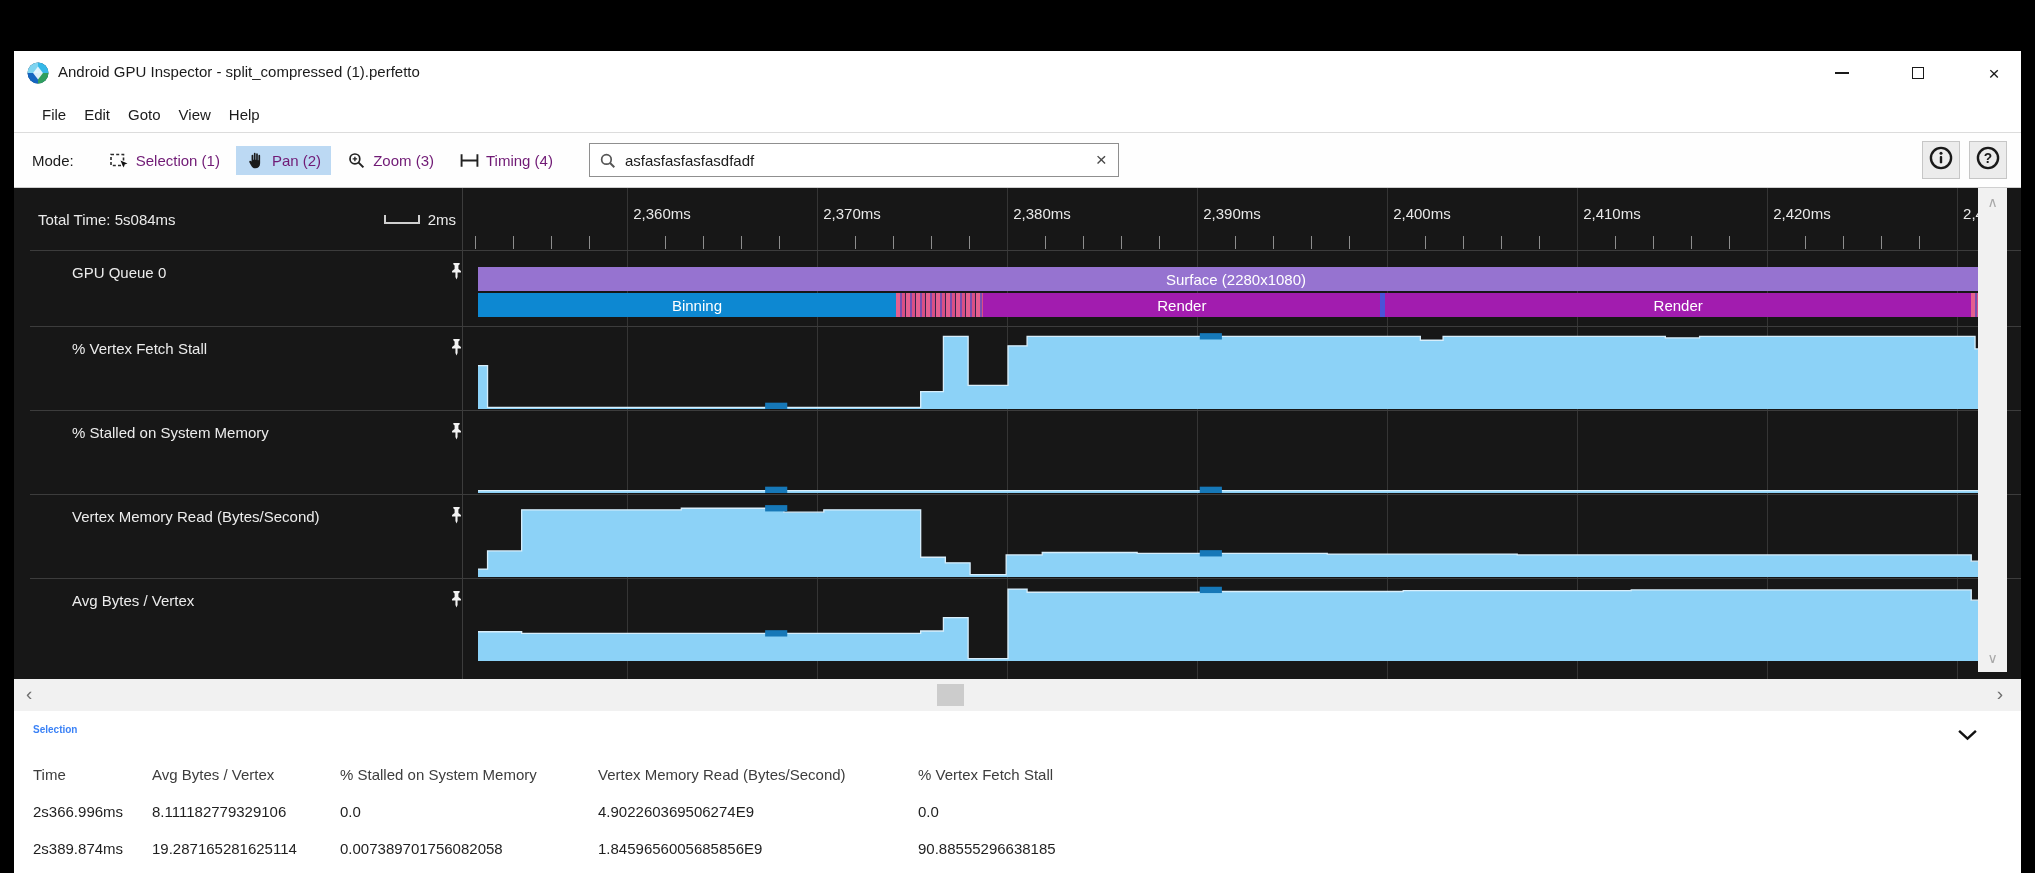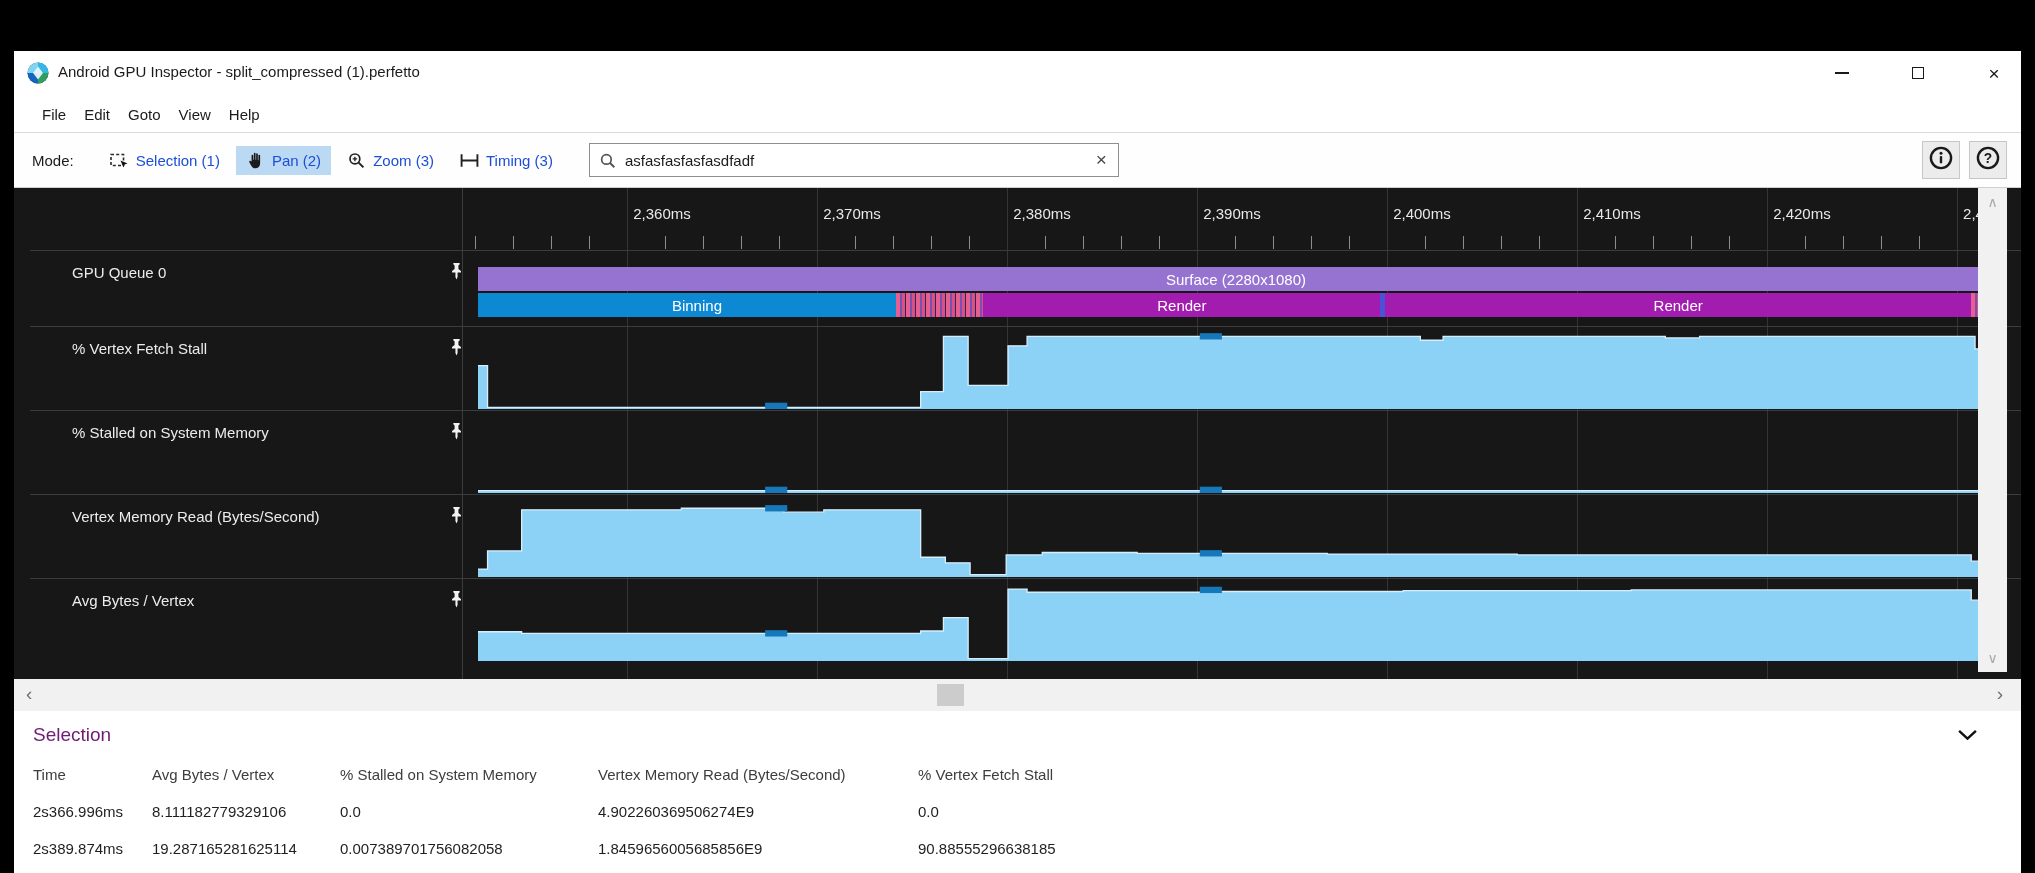--- a/index.html
+++ b/index.html
@@ -22,21 +22,21 @@
   
   .menubar{position:absolute;left:0;top:46px;width:100%;height:35px;background:#fff;display:flex;align-items:center;padding-left:19px;}
   .menu-item{font-size:15px;color:#1b1b1b;padding:4px 9px;}
 
   
   .toolbar{position:absolute;left:0;top:81px;width:100%;height:56px;background:#fefefe;
            border-top:1px solid #dcdcdc;border-bottom:1px solid #cfcfcf;
            display:flex;align-items:center;padding-left:18px;gap:16px;}
   .mode-label{font-size:15px;color:#1b1b1b;margin-right:10px;}
   .mode-buttons{display:flex;align-items:center;gap:6px;}
-  .mode-btn{display:flex;align-items:flex-start;gap:7px;font-size:15px;color:#1d4ed8;padding:6px 10px;white-space:nowrap;}
+  .mode-btn{display:flex;align-items:flex-start;gap:7px;font-size:15px;color:#701a75;padding:6px 10px;white-space:nowrap;}
   .mode-btn.active{background:#bcd9f3;}
   .mode-btn .mi{display:flex;width:19px;height:17px;align-items:center;}
   .mode-btn .mi svg{width:100%;height:100%;}
   .searchbox{margin-left:10px;width:530px;height:34px;border:1px solid #8f8f8f;background:#fff;
              display:flex;align-items:center;padding:0 9px;gap:7px;}
   .s-icon{width:17px;height:17px;flex:0 0 auto;}
   .s-icon svg{width:100%;height:100%;}
   .s-input{flex:1;border:none;outline:none;font-size:15px;color:#1b1b1b;font-family:inherit;background:transparent;}
   .s-clear{font-size:19px;color:#4a4a4a;cursor:default;padding:0 2px;}
   .tb-right{margin-left:auto;margin-right:14px;display:flex;gap:9px;}
@@ -85,21 +85,21 @@
   .vs-arrow.up{top:6px;} .vs-arrow.down{bottom:6px;}
 
   
   .hscroll{position:absolute;left:0;top:628px;width:100%;height:32px;background:#f1f1f1;}
   .hs-arrow{position:absolute;top:4px;font-size:19px;color:#6f6f6f;}
   .hs-arrow.left{left:12px;} .hs-arrow.right{right:18px;}
   .hs-thumb{position:absolute;left:923px;top:5px;width:27px;height:22px;background:#cccccc;}
 
   
   .selection-panel{position:absolute;left:0;top:660px;width:100%;height:185px;background:#fff;}
-  .sel-title{position:absolute;left:19px;top:13px;font-size:19px;font-weight:normal;color:#701a75;}
+  .sel-title{position:absolute;left:19px;top:13px;font-size:10px;font-weight:bold;color:#3b82f6;}
   .sel-collapse{position:absolute;right:43px;top:16px;}
   .sel-table{position:absolute;left:19px;top:48px;display:grid;
              grid-template-columns:119px 188px 258px 320px 300px;row-gap:6px;}
   .sel-table .th{font-size:15px;color:#3d3d3d;height:31px;line-height:31px;white-space:nowrap;}
   .sel-table .td{font-size:15px;color:#1f1f1f;height:31px;line-height:31px;white-space:nowrap;}
 </style>
 </head>
 <body>
 
 <div class="frame">
@@ -167,21 +167,21 @@
               </svg>
             </span>
             <span>Zoom (3)</span>
           </span>
           <span class="mode-btn">
             <span class="mi">
               <svg viewBox="0 0 18 15">
                 <path d="M1.5 1.5v12M16.5 1.5v12M1.5 7.5h15" stroke="#222" stroke-width="1.8" fill="none"></path>
               </svg>
             </span>
-            <span>Timing (3)</span>
+            <span>Timing (4)</span>
           </span>
         </div>
       <div class="searchbox">
         <span class="s-icon"><svg viewBox="0 0 16 16">
               <circle cx="7" cy="7" r="4.5" fill="none" stroke="#555" stroke-width="1.6"></circle>
               <path d="M10.4 10.4l4 4" stroke="#555" stroke-width="1.8"></path>
             </svg></span>
         <input class="s-input" value="asfasfasfasfasdfadf" style="">
         <span class="s-clear">×</span>
       </div>
@@ -209,20 +209,27 @@
           <div class="grid-line" style="left: 35.9649%;"></div>
           <div class="grid-line" style="left: 48.4962%;"></div>
           <div class="grid-line" style="left: 61.0276%;"></div>
           <div class="grid-line" style="left: 73.5589%;"></div>
           <div class="grid-line" style="left: 86.0902%;"></div>
           <div class="grid-line" style="left: 98.6216%;"></div>
         </div>
       <div class="col-sep"></div>
 
       <div class="ruler">
+        <div class="ruler-left">
+          <span>Total Time: 5s084ms</span>
+          <span class="scale">
+            <span class="bracket"></span>
+            <span>2ms</span>
+          </span>
+        </div>
         <div class="ruler-chart" id="ruler-chart">
             <div class="minor-tick" style="left: 0.877193%;"></div>
             <div class="minor-tick" style="left: 3.38346%;"></div>
             <div class="minor-tick" style="left: 5.88972%;"></div>
             <div class="minor-tick" style="left: 8.39599%;"></div>
             <div class="minor-tick" style="left: 13.4085%;"></div>
             <div class="minor-tick" style="left: 15.9148%;"></div>
             <div class="minor-tick" style="left: 18.4211%;"></div>
             <div class="minor-tick" style="left: 20.9273%;"></div>
             <div class="minor-tick" style="left: 25.9398%;"></div>

